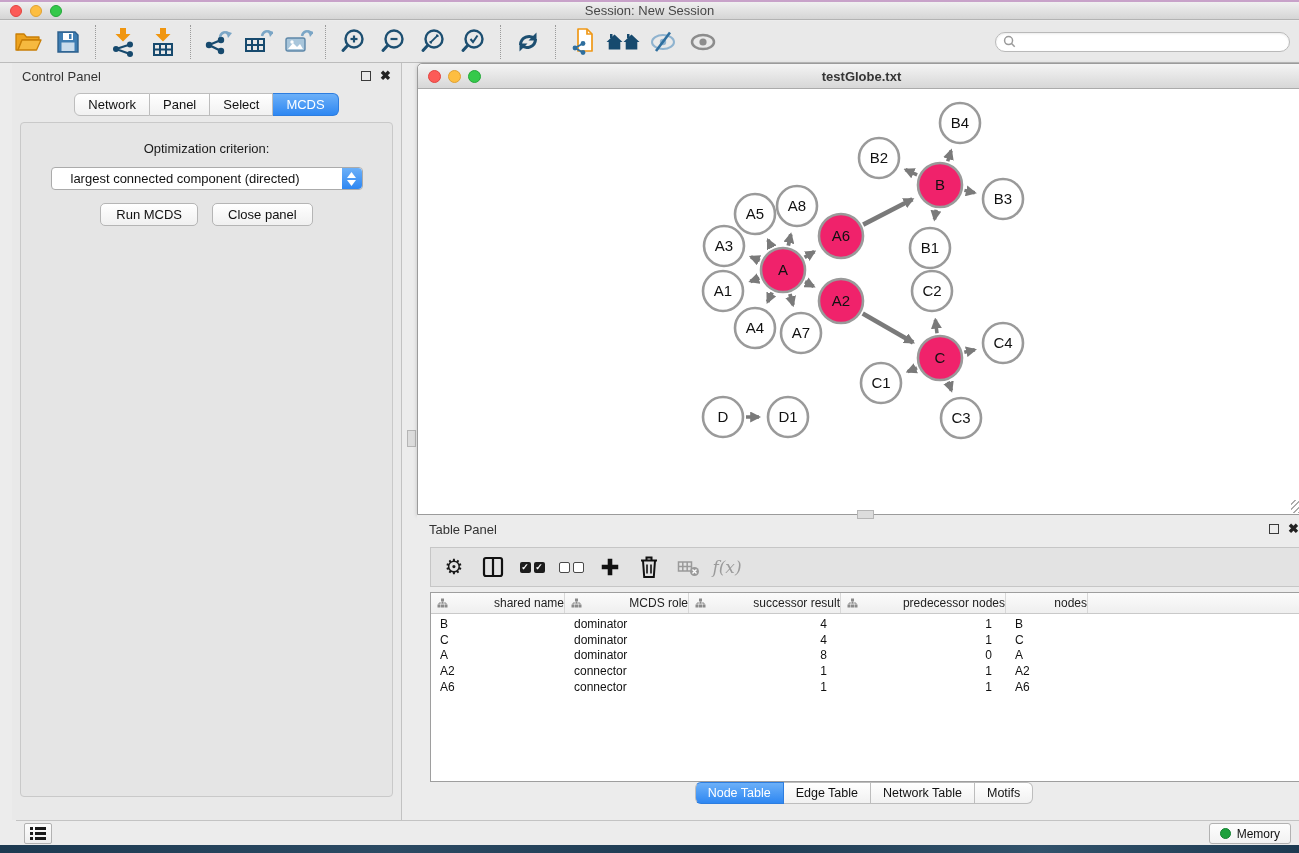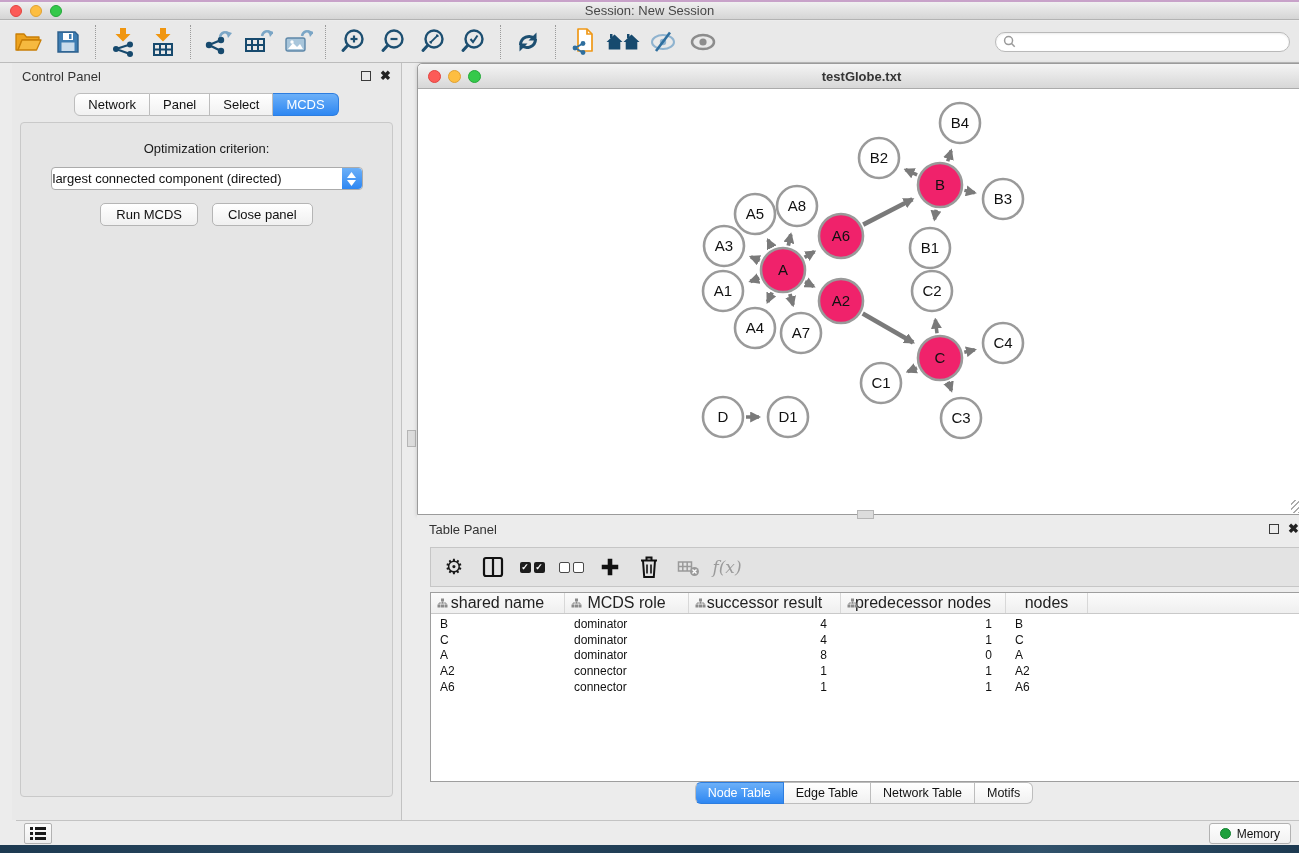--- a/index.html
+++ b/index.html
@@ -41,21 +41,21 @@
   .seg{padding:3px 13px;background:linear-gradient(#ffffff,#f1f1f1);border:1px solid #bdbdbd;border-left:none;
     font-size:13px;color:#111;cursor:pointer;white-space:nowrap;}
   .seg:first-child{border-left:1px solid #bdbdbd;border-radius:6px 0 0 6px;}
   .seg:last-child{border-radius:0 6px 6px 0;}
   .seg-active{background:linear-gradient(#6cb0f8,#2e87f2);color:#fff;border-color:#2d7ddf;}
   .cp-content{flex:1;margin:6px 8px 23px 8px;background:#e5e5e5;border:1px solid #c9c9c9;border-radius:4px;
     display:flex;flex-direction:column;align-items:center;position:relative;}
   .opt-label{margin-top:18px;font-size:13px;color:#1a1a1a;}
   .dropdown{margin-top:11px;width:312px;height:23px;background:#fff;border:1px solid #ababab;border-radius:4px;
     position:relative;display:flex;align-items:center;cursor:pointer;}
-  .dropdown .dval{padding-left:1px;font-size:13px;color:#111;}
+  .dropdown .dval{padding-left:19px;font-size:13px;color:#111;}
   .stepper{position:absolute;right:0;top:0;bottom:0;width:20px;border-radius:0 4px 4px 0;
     background:linear-gradient(#6cb0f8,#2e87f2);display:flex;flex-direction:column;align-items:center;justify-content:center;gap:2px;}
   .btn-row{margin-top:13px;display:flex;gap:14px;}
   .pbtn{padding:3px 15px;font-size:13px;color:#111;background:linear-gradient(#ffffff,#f0f0f0);
     border:1px solid #b5b5b5;border-radius:5px;cursor:pointer;}
   fieldset.resultbox{margin-top:auto;align-self:stretch;margin-left:10px;margin-right:5px;margin-bottom:4px;
     height:337px;background:#fff;border:1px solid #9d9d9d;position:relative;}
   fieldset.resultbox legend{font-size:12.5px;color:#111;margin-left:2px;padding:0 2px;}
   .result-list{position:absolute;left:1px;right:14px;top:16px;bottom:1px;overflow:hidden;}
   .scroll-track{position:absolute;right:0;top:14px;bottom:1px;width:13px;background:#f7f7f7;border-left:1px solid #dedede;}
@@ -79,21 +79,21 @@
   .tp-toolbar{margin:4px 9px 0 13px;height:40px;background:#e3e3e3;border:1px solid #c6c6c6;
     display:flex;align-items:center;gap:9px;padding:0 8px;}
   .ttb{min-width:30px;height:32px;display:flex;align-items:center;justify-content:center;cursor:pointer;gap:3px;}
   .gear{font-size:21px;color:#1a1a1a;line-height:20px;}
   .cb{width:11px;height:11px;border-radius:2px;}
   .cb.on{background:#1c1c1c;color:#fff;font-size:9px;font-weight:bold;display:flex;align-items:center;justify-content:center;}
   .cb.off{border:1.6px solid #4a4a4a;background:#fff;}
   .fx{font-family:"DejaVu Serif",serif;font-style:italic;font-size:17px;color:#9b9b9b;}
   .node-table{margin:5px 9px 0 13px;height:190px;background:#fff;border:1px solid #9e9e9e;overflow:hidden;}
   .thead{display:flex;height:21px;background:linear-gradient(#fbfbfb,#efefef);border-bottom:1px solid #c9c9c9;}
-  .th{position:relative;display:flex;align-items:center;justify-content:center;font-size:16px;color:#222;
+  .th{position:relative;display:flex;align-items:center;justify-content:flex-end;font-size:12px;color:#222;
     border-right:1px solid #d8d8d8;height:100%;cursor:pointer;}
   .th .hicon{position:absolute;left:6px;top:5px;}
   .th.fill{flex:1;border-right:none;cursor:default;}
   .tr{display:flex;height:15.7px;cursor:pointer;}
   .tr:first-child{margin-top:3px;}
   .td{font-size:12px;line-height:15.7px;color:#111;padding:0 9px;white-space:nowrap;overflow:hidden;}
   .td.r{text-align:right;padding-right:14px;}
   .tp-tabs{display:flex;justify-content:center;}
   .tp-tabs .seg{font-size:12.5px;padding:3px 12px;}
   

